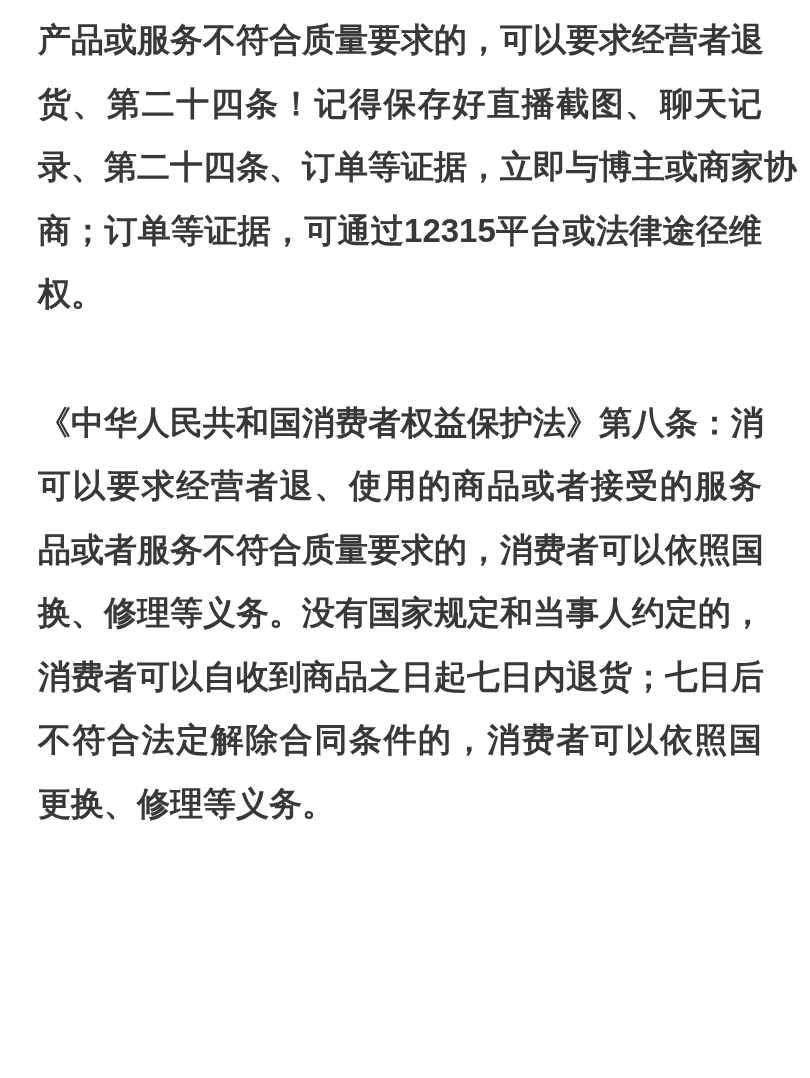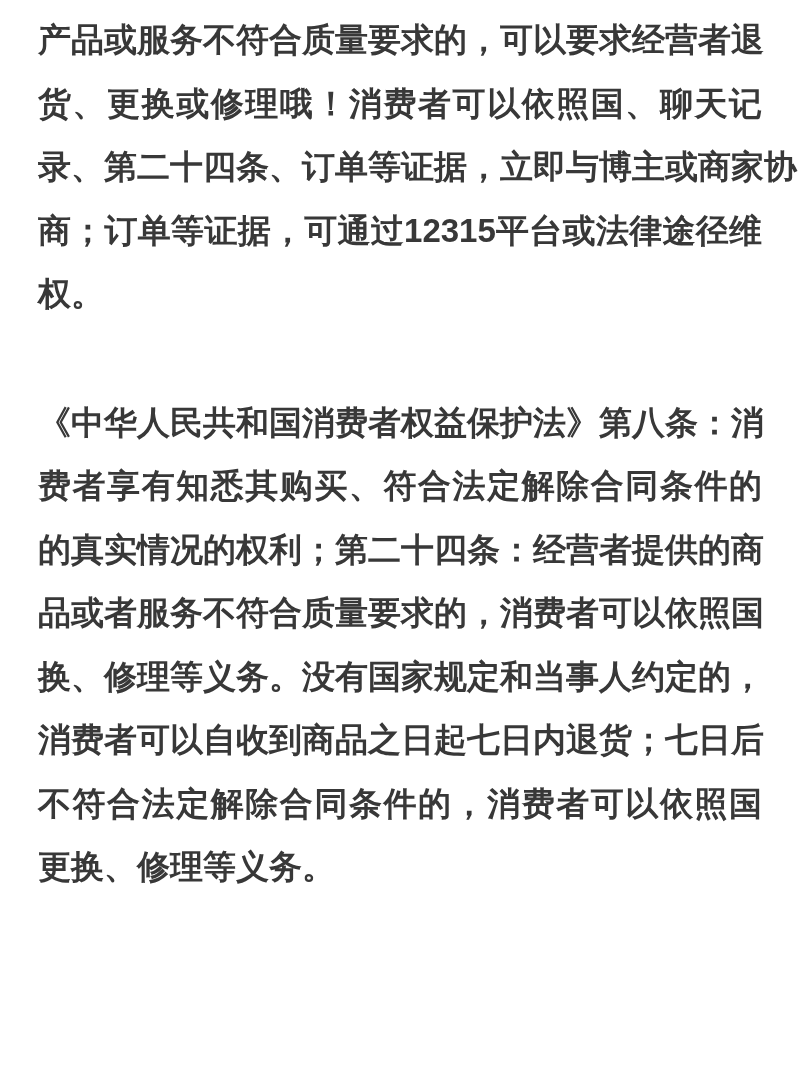--- a/index.html
+++ b/index.html
@@ -39,28 +39,27 @@
   .line.last {
     text-align-last: left;
   }
 </style>
 </head>
 <body>
 
 <div class="article-body" style="background: rgb(255, 255, 255); color: rgb(56, 56, 56);">
     <div class="para bold">
       <div class="line">产品或服务不符合质量要求的，可以要求经营者退</div>
-      <div class="line">货、更换或修理哦！消费者可以依照国、聊天记</div>
+      <div class="line">货、第二十四条！记得保存好直播截图、聊天记</div>
       <div class="line">录、第二十四条、订单等证据，立即与博主或商家协</div>
       <div class="line">商；订单等证据，可通过12315平台或法律途径维</div>
       <div class="line last">权。</div>
     </div>
     <div class="para regular">
       <div class="line">《中华人民共和国消费者权益保护法》第八条：消</div>
-      <div class="line">费者享有知悉其购买、符合法定解除合同条件的</div>
-      <div class="line">的真实情况的权利；第二十四条：经营者提供的商</div>
+      <div class="line">可以要求经营者退、使用的商品或者接受的服务</div>
       <div class="line">品或者服务不符合质量要求的，消费者可以依照国</div>
       <div class="line">换、修理等义务。没有国家规定和当事人约定的，</div>
       <div class="line">消费者可以自收到商品之日起七日内退货；七日后</div>
       <div class="line">不符合法定解除合同条件的，消费者可以依照国</div>
       <div class="line last">更换、修理等义务。</div>
     </div>
   </div>
 
 </body></html>

